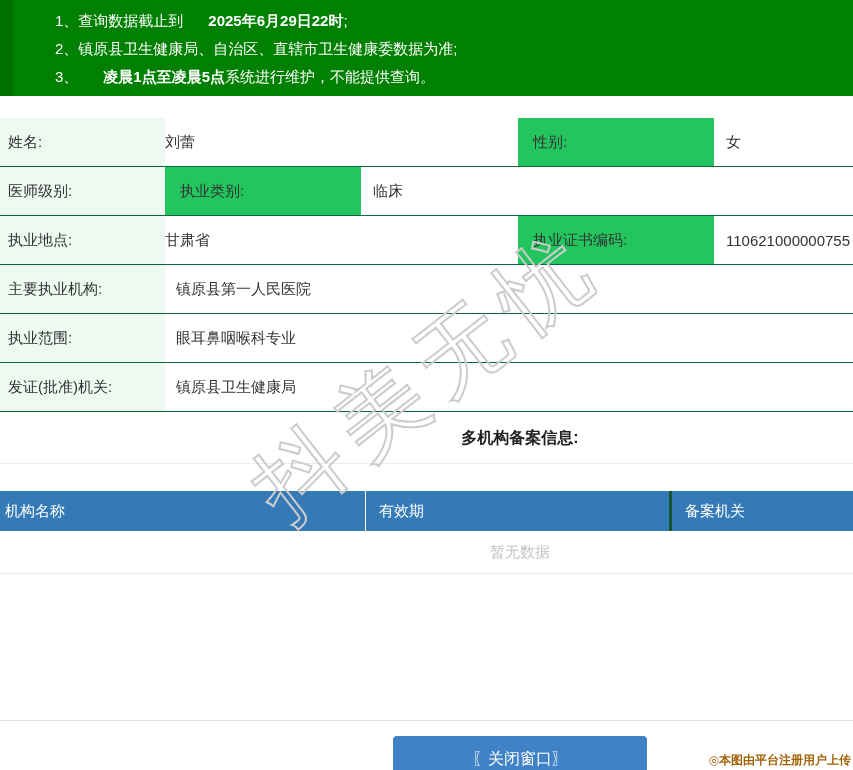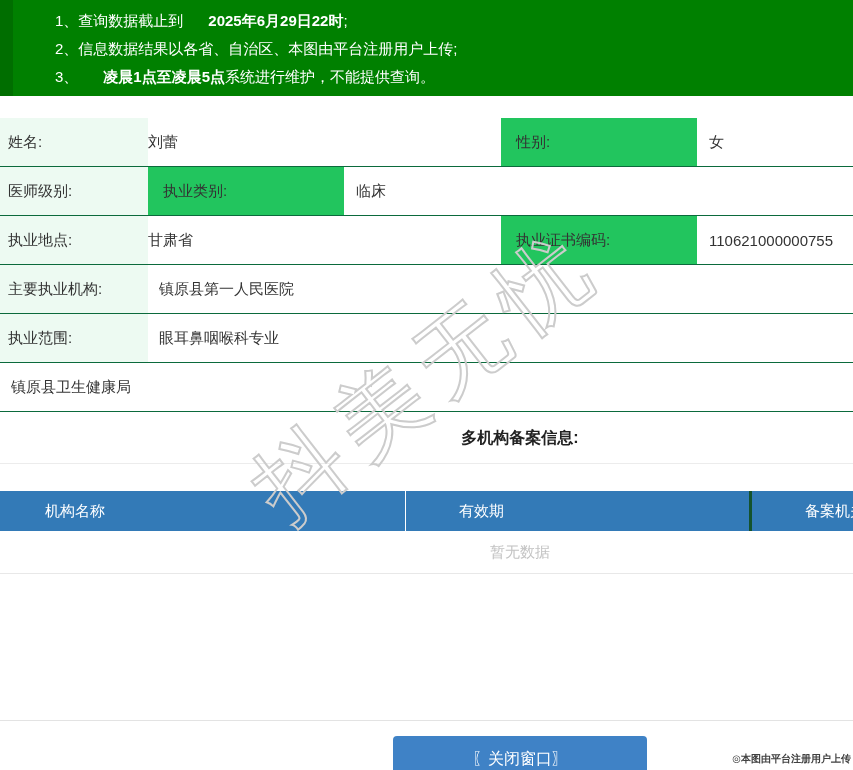--- a/index.html
+++ b/index.html
@@ -18,37 +18,37 @@
   .notice-line { line-height:28px; padding-left:55px; white-space:nowrap; }
   .notice-line b { font-weight:bold;padding-left:25px; }
 
   
   .info-table { margin-top:22px; width:1040px; }
   .irow {
     display:flex; align-items:stretch; height:48px;
     border-bottom:1px solid #0b6a3c; font-size:15px; color:#333333;
   }
   .cell { display:flex; align-items:center; box-sizing:border-box; }
-  .c-label1 { width:148px; background:#edfaf2; padding-left:8px; }
+  .c-label1 { width:165px; background:#edfaf2; padding-left:8px; }
   .c-val1   { width:353px; padding-left:0; }
   .c-label2 { width:196px; background:#22c55e; padding-left:15px; }
   .c-val2   { flex:1; padding-left:12px; }
   .c-valwide{ flex:1; padding-left:11px; }
 
   
   .section-title {
     width:1040px; height:52px; box-sizing:border-box;
     border-bottom:1px solid #ececec; text-align:center;
     font-weight:bold; font-size:16px; color:#222; padding-top:16px;
   }
   .org-header {
     margin-top:27px; width:1040px; height:40px; background:#337ab7;
     display:flex; color:#ffffff; font-size:15px;
   }
-  .bh-cell { display:flex; align-items:center; box-sizing:border-box; align-self:stretch;margin-left:40px; }
+  .bh-cell { display:flex; align-items:center; box-sizing:border-box; align-self:stretch; }
   .bh-c1 { width:366px; border-right:1px solid #ffffff; padding-left:5px; }
   .bh-c2 { width:306px; border-right:3px solid #14532d; padding-left:13px; }
   .bh-c3 { flex:1; padding-left:13px; }
   .empty-row {
     width:1040px; height:42px; line-height:42px; text-align:center;
     color:#c3c3c3; font-size:15px; border-bottom:1px solid #e8e8e8;
   }
   .spacer { width:1040px; height:146px; border-bottom:1px solid #e3e3e3; }
 
   
@@ -62,33 +62,33 @@
   
   .wm-diagonal {
     position:absolute; left:427px; top:376px;
     transform:translate(-50%,-50%) rotate(-38deg);
     font-size:88px; letter-spacing:14px; white-space:nowrap;
     color:transparent; -webkit-text-stroke:2px #cccccc;
     pointer-events:none; z-index:50;
   }
   .wm-corner {
     position:absolute; right:2px; top:752px; z-index:60;
-    font-size:10px; font-weight:bold; color:#404040; white-space:nowrap;
+    font-size:12px; font-weight:bold; color:#a16207; white-space:nowrap;
     text-shadow:-1px -1px 0 #fff, 1px -1px 0 #fff, -1px 1px 0 #fff, 1px 1px 0 #fff;
   }
 </style>
 </head>
 <body>
 
 <div class="page">
 
   <div class="notice">
     <div class="notice-stripe"></div>
     <div class="notice-line"><span>1、</span><span>查询数据截止到</span><b>2025年6月29日22时</b><span>;</span></div>
-    <div class="notice-line"><span>2、</span><span>信息数据结果以各省、自治区、本图由平台注册用户上传;</span><b></b><span></span></div>
+    <div class="notice-line"><span>2、</span><span>镇原县卫生健康局、自治区、直辖市卫生健康委数据为准;</span><b></b><span></span></div>
     <div class="notice-line"><span>3、</span><span></span><b>凌晨1点至凌晨5点</b><span>系统进行维护，不能提供查询。</span></div>
   </div>
 
   <div class="info-table">
 
     <div class="irow">
       <div class="cell c-label1">姓名:</div>
       <div class="cell c-val1">刘蕾</div>
       <div class="cell c-label2">性别:</div>
       <div class="cell c-val2">女</div>
@@ -111,20 +111,21 @@
       <div class="cell c-label1">主要执业机构:</div>
       <div class="cell c-valwide">镇原县第一人民医院</div>
     </div>
 
     <div class="irow">
       <div class="cell c-label1">执业范围:</div>
       <div class="cell c-valwide">眼耳鼻咽喉科专业</div>
     </div>
 
     <div class="irow">
+      <div class="cell c-label1">发证(批准)机关:</div>
       <div class="cell c-valwide">镇原县卫生健康局</div>
     </div>
 
   </div>
 
   <div class="section-title">多机构备案信息:</div>
 
   <div class="org-header">
     <div class="bh-cell bh-c1">机构名称</div>
     <div class="bh-cell bh-c2">有效期</div>

